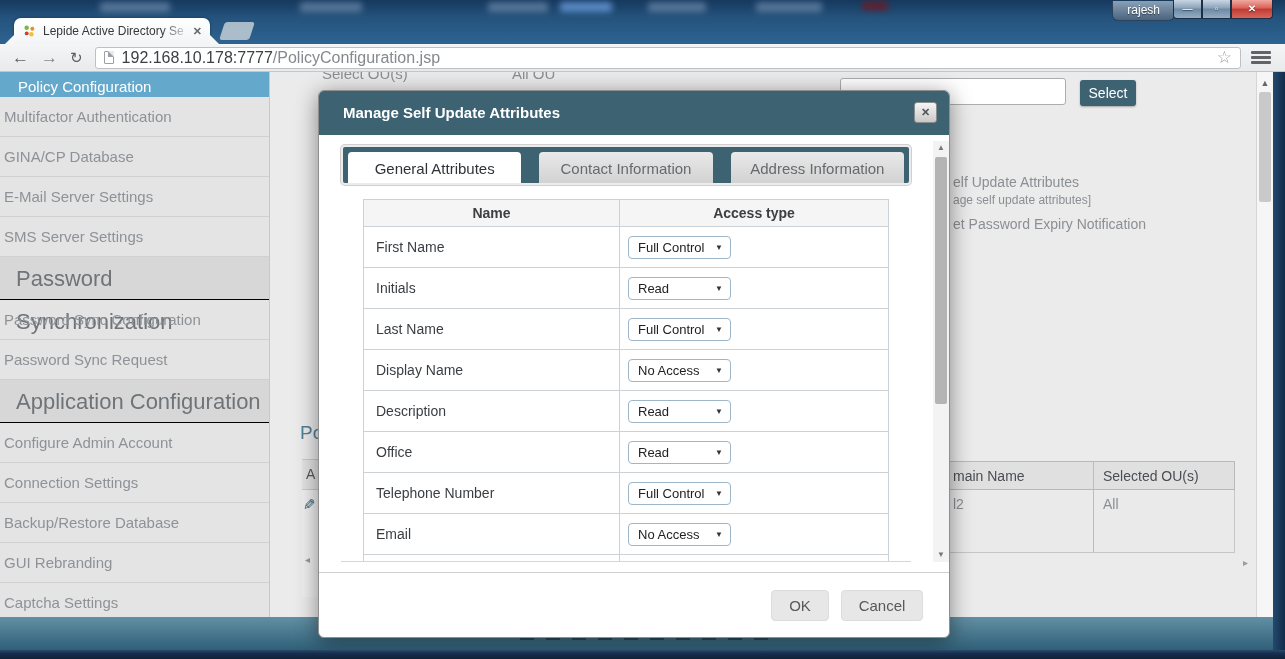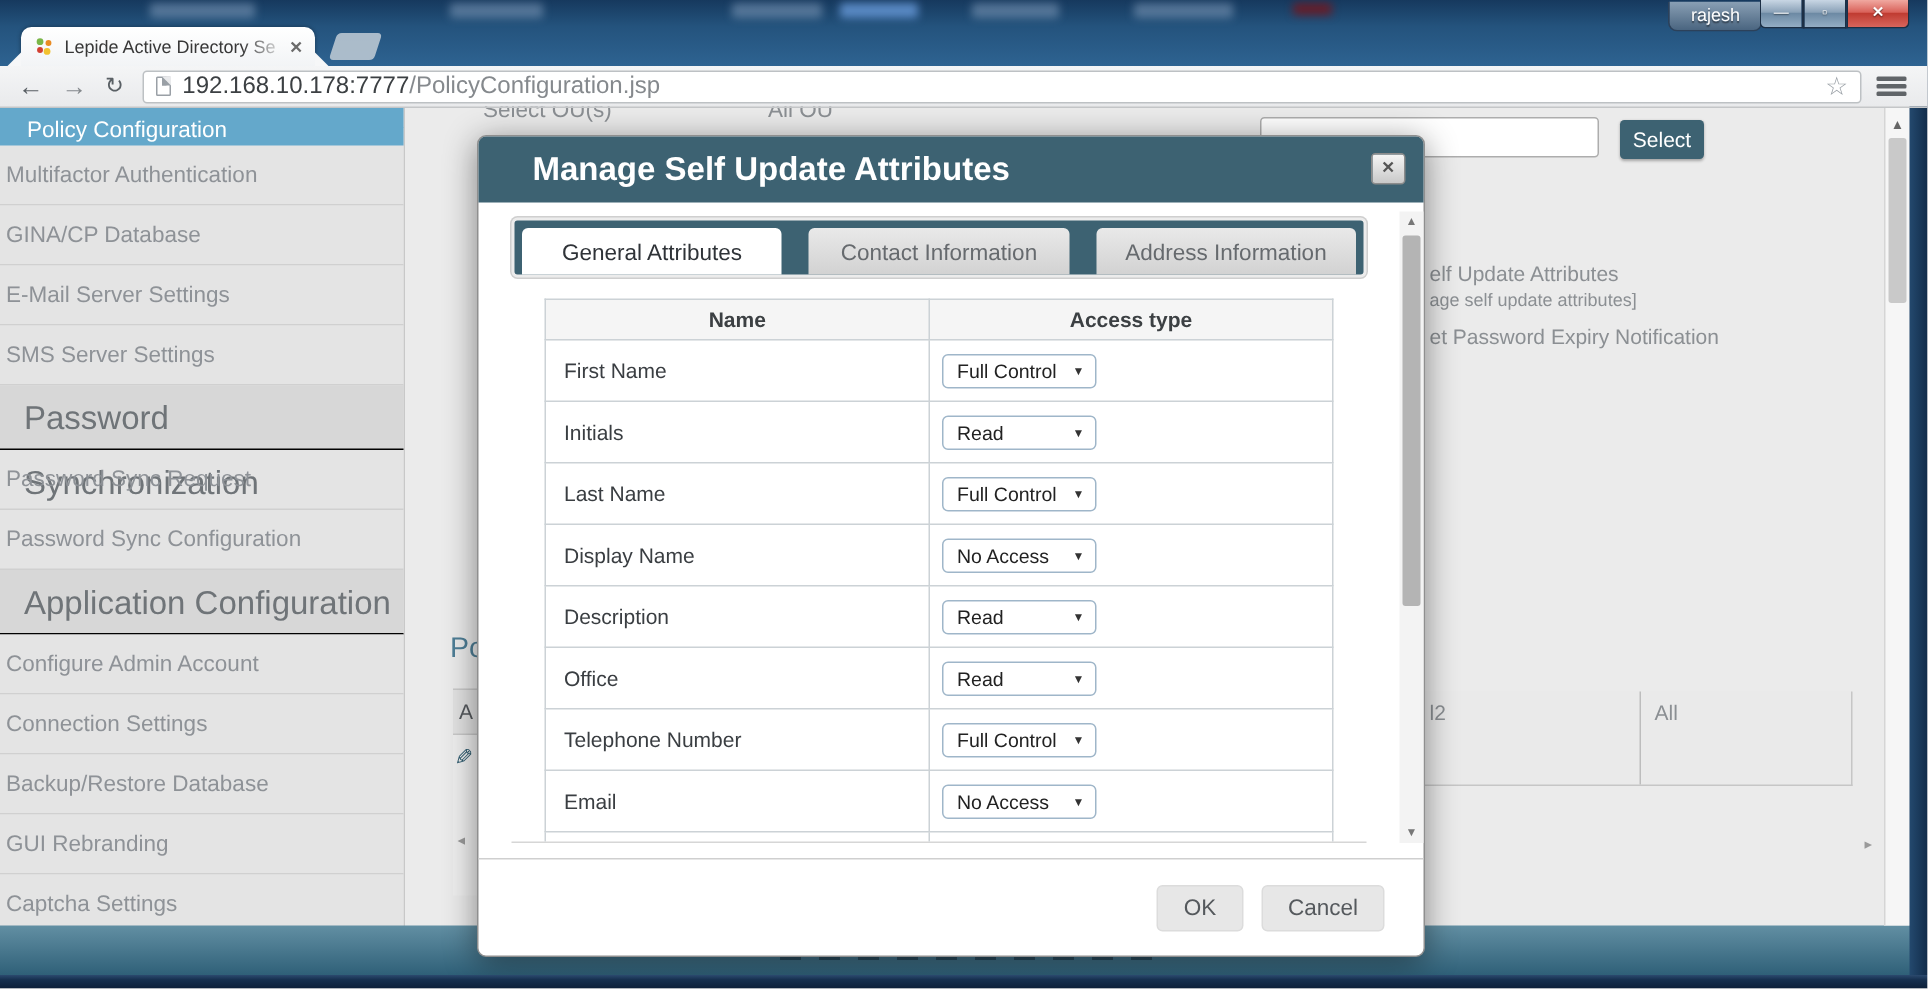--- a/index.html
+++ b/index.html
@@ -102,21 +102,21 @@
     border-left:1px solid #d5d5d5; z-index:2; }
   .page-scrollbar .arr { text-align:center; font-size:9px; color:#666; padding-top:6px; }
   .page-scrollbar .thumb { margin:4px 2px; height:110px; background:#c9c9c9; border-radius:2px; }
   .right-strip { position:absolute; left:1273px; top:44px; width:12px; height:606px;
     background:linear-gradient(90deg,#24496e,#112c4a); z-index:4; }
 
   
   .modal { position:absolute; left:318px; top:90px; width:632px; height:548px; background:#fff;
     border:1px solid #8f8f8f; border-radius:6px; box-shadow:0 4px 22px rgba(0,0,0,.45); z-index:10; }
   .modal-header { position:absolute; left:0; top:0; right:0; height:44px; background:#3d6272;
-    border-radius:5px 5px 0 0; color:#fff; font-size:22px; font-weight:bold; line-height:44px; padding-left:36px; }
+    border-radius:5px 5px 0 0; color:#fff; font-size:15px; font-weight:bold; line-height:44px; padding-left:24px; }
   .modal-close { position:absolute; right:12px; top:11px; width:23px; height:21px;
     background:linear-gradient(180deg,#f5f5f5,#c9c9c9); border:1px solid #8c8c8c; border-radius:3px;
     color:#555; font-size:11px; font-weight:bold; text-align:center; line-height:19px; }
 
   .tabstrip { position:absolute; left:22px; top:54px; width:570px; height:40px; background:#3d6272;
     border:2px solid #ececec; border-radius:4px; box-shadow:0 0 0 1px #cfcfcf; display:flex; padding:5px 5px 0; gap:18px; }
   .tab-btn { flex:1; font-size:15px; text-align:center; line-height:34px; border-radius:4px 4px 0 0;
     background:linear-gradient(180deg,#e9e9e9,#d2d2d2); color:#666a6e; white-space:nowrap; padding:0 10px; }
   .tab-btn.active { background:#fff; color:#2f3338; }
 
@@ -200,22 +200,22 @@
   </div>
 
   <div class="page">
     <div class="sidebar">
         <div class="sb-selected">Policy Configuration</div>
         <div class="sb-item">Multifactor Authentication</div>
         <div class="sb-item">GINA/CP Database</div>
         <div class="sb-item">E-Mail Server Settings</div>
         <div class="sb-item">SMS Server Settings</div>
         <div class="sb-section">Password Synchronization</div>
+        <div class="sb-item">Password Sync Configuration</div>
         <div class="sb-item">Password Sync Request</div>
-        <div class="sb-item">Password Sync Configuration</div>
         <div class="sb-section">Application Configuration</div>
         <div class="sb-item">Configure Admin Account</div>
         <div class="sb-item">Connection Settings</div>
         <div class="sb-item">Backup/Restore Database</div>
         <div class="sb-item">GUI Rebranding</div>
         <div class="sb-item">Captcha Settings</div>
       </div>
 
     <span class="frag" style="left:322px; top:21px; font-size:15px;">Select OU(s)</span>
     <span class="frag" style="left:512px; top:21px; font-size:15px;">All OU</span>
@@ -226,20 +226,24 @@
     <span class="frag" style="left:953px; top:149px; font-size:12px;">age self update attributes]</span>
     <span class="frag" style="left:953px; top:172px; font-size:14px;">et Password Expiry Notification</span>
 
     <span class="frag" style="left:300px; top:378px; font-size:19px; color:#4e7e96;">Po</span>
     <div class="left-col-head">A</div>
     <div class="left-col-body"></div>
     <span class="pencil-ico">✎</span>
     <span class="pg-arrow" style="left:305px; top:510px;">◂</span>
 
     <div class="dom-table">
+      <div class="dom-head">
+        <div class="dom-c1">main Name</div>
+        <div class="dom-c2">Selected OU(s)</div>
+      </div>
       <div class="dom-body">
         <div class="dom-c1">l2</div>
         <div class="dom-c2">All</div>
       </div>
     </div>
     <span class="pg-arrow" style="left:1243px; top:513px;">▸</span>
 
     <div class="page-footer">
       <div class="copy-mark"></div>
     </div>

